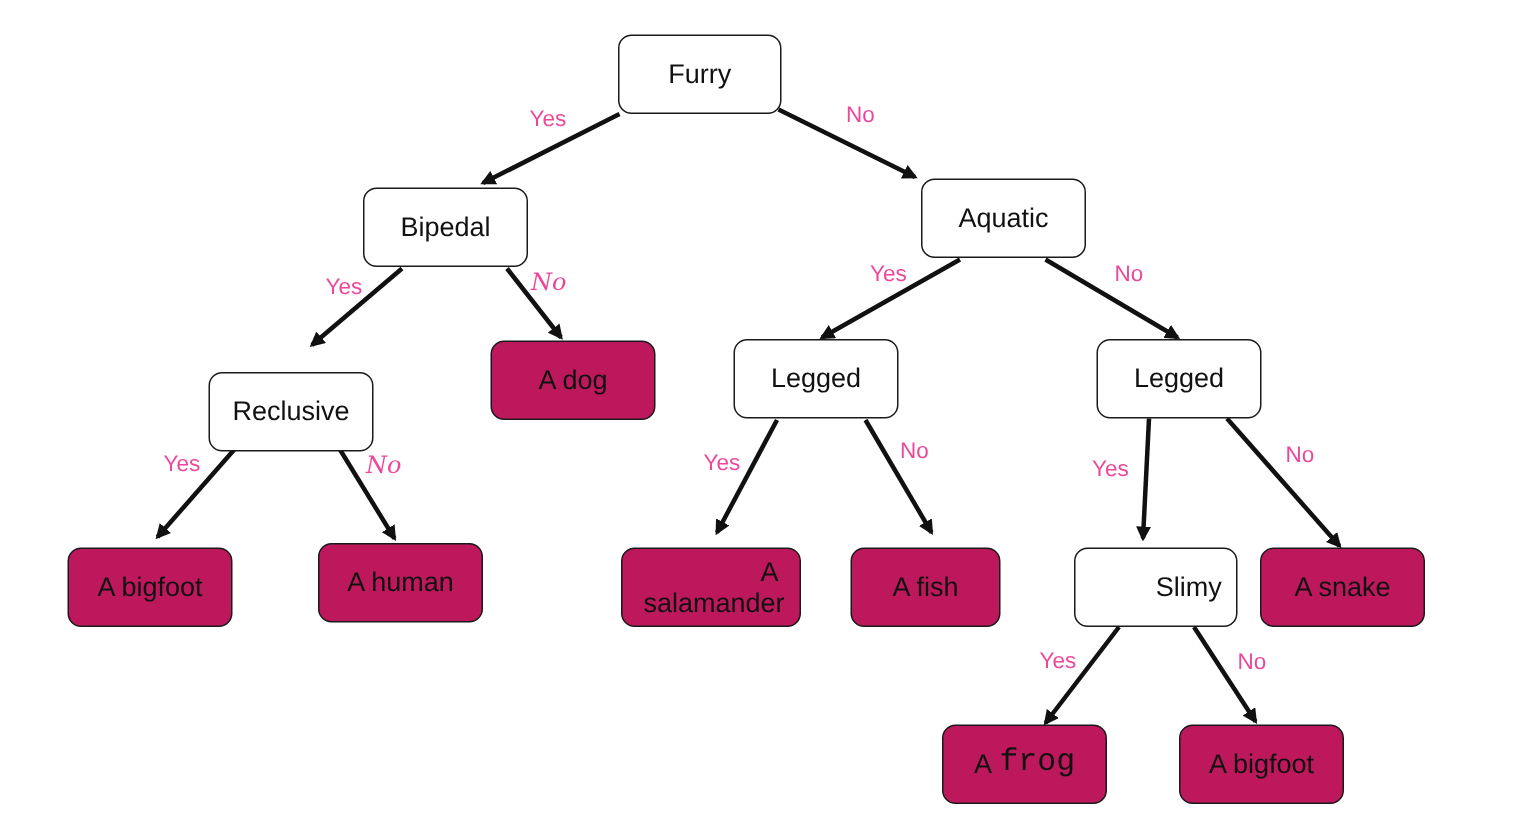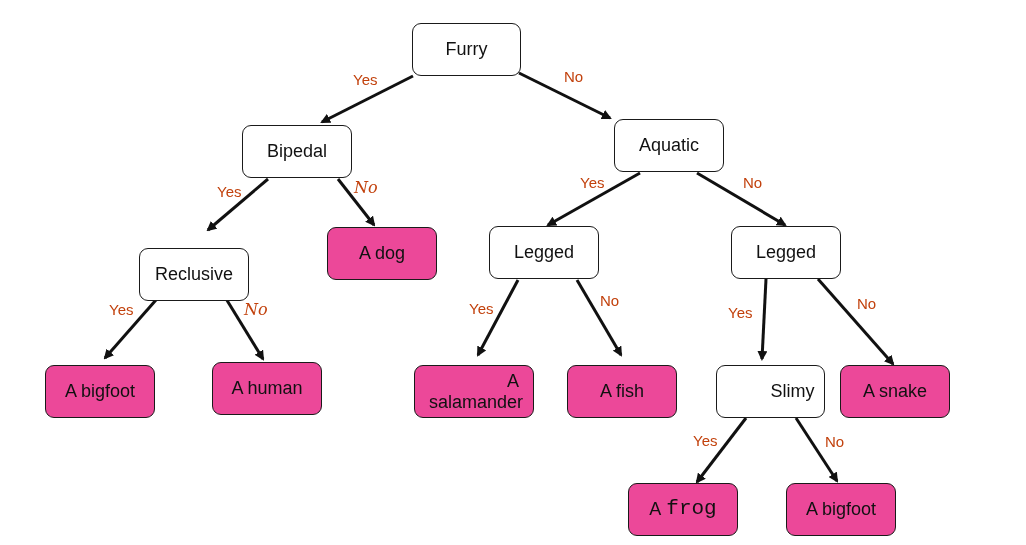--- a/index.html
+++ b/index.html
@@ -3,23 +3,23 @@
 <meta charset="utf-8">
 <style>
   html, body { margin:0; padding:0; background:#ffffff; }
   body { width:1026px; height:545px; position:relative; overflow:hidden;
          font-family:"Liberation Sans", "DejaVu Sans", sans-serif; }
   svg#edges { position:absolute; left:0; top:0; }
   .node { position:absolute; box-sizing:border-box; border:1.5px solid #1a1a1a;
           border-radius:9px; display:flex; align-items:center; justify-content:center;
           text-align:right; font-size:18px; color:#111; line-height:1.15; }
   .q { background:#ffffff; }
-  .leaf { background:#ec4899; }
+  .leaf { background:#be185d; }
   .mono { font-family:"Liberation Mono", "DejaVu Sans Mono", monospace; font-size:21px; }
-  .lbl { position:absolute; font-size:15px; color:#c2410c; }
+  .lbl { position:absolute; font-size:15px; color:#ec4899; }
   .hand { font-family:"DejaVu Serif", serif; font-style:italic; font-size:16px; }
 </style>
 </head>
 <body>
 
 <svg id="edges" width="1026" height="545">
   <defs>
     <marker id="ah" markerWidth="10" markerHeight="10" refX="8" refY="5" orient="auto" markerUnits="userSpaceOnUse">
       <path d="M0,0 L10,5 L0,10 z" fill="#111"></path>
     </marker>
@@ -69,21 +69,21 @@
 </div>
 <div class="node leaf" style="left:45px;top:365px;width:110px;height:53px;">
   <span>A bigfoot</span>
 </div>
 <div class="node leaf" style="left:212px;top:362px;width:110px;height:53px;">
   <span>A human</span>
 </div>
 <div class="node leaf" style="left:414px;top:365px;width:120px;height:53px;padding:0 6px;">
   <span style="display:block;width:90px;">A salamander</span>
 </div>
-<div class="node leaf" style="left:567px;top:365px;width:110px;height:53px;">
+<div class="node leaf" style="left:567px;top:365px;width:100px;height:53px;">
   <span>A fish</span>
 </div>
 <div class="node leaf" style="left:840px;top:365px;width:110px;height:53px;">
   <span>A snake</span>
 </div>
 <div class="node leaf" style="left:628px;top:483px;width:110px;height:53px;">
   <span>A</span>&nbsp;<span class="mono">frog</span>
 </div>
 <div class="node leaf" style="left:786px;top:483px;width:110px;height:53px;">
   <span>A bigfoot</span>

